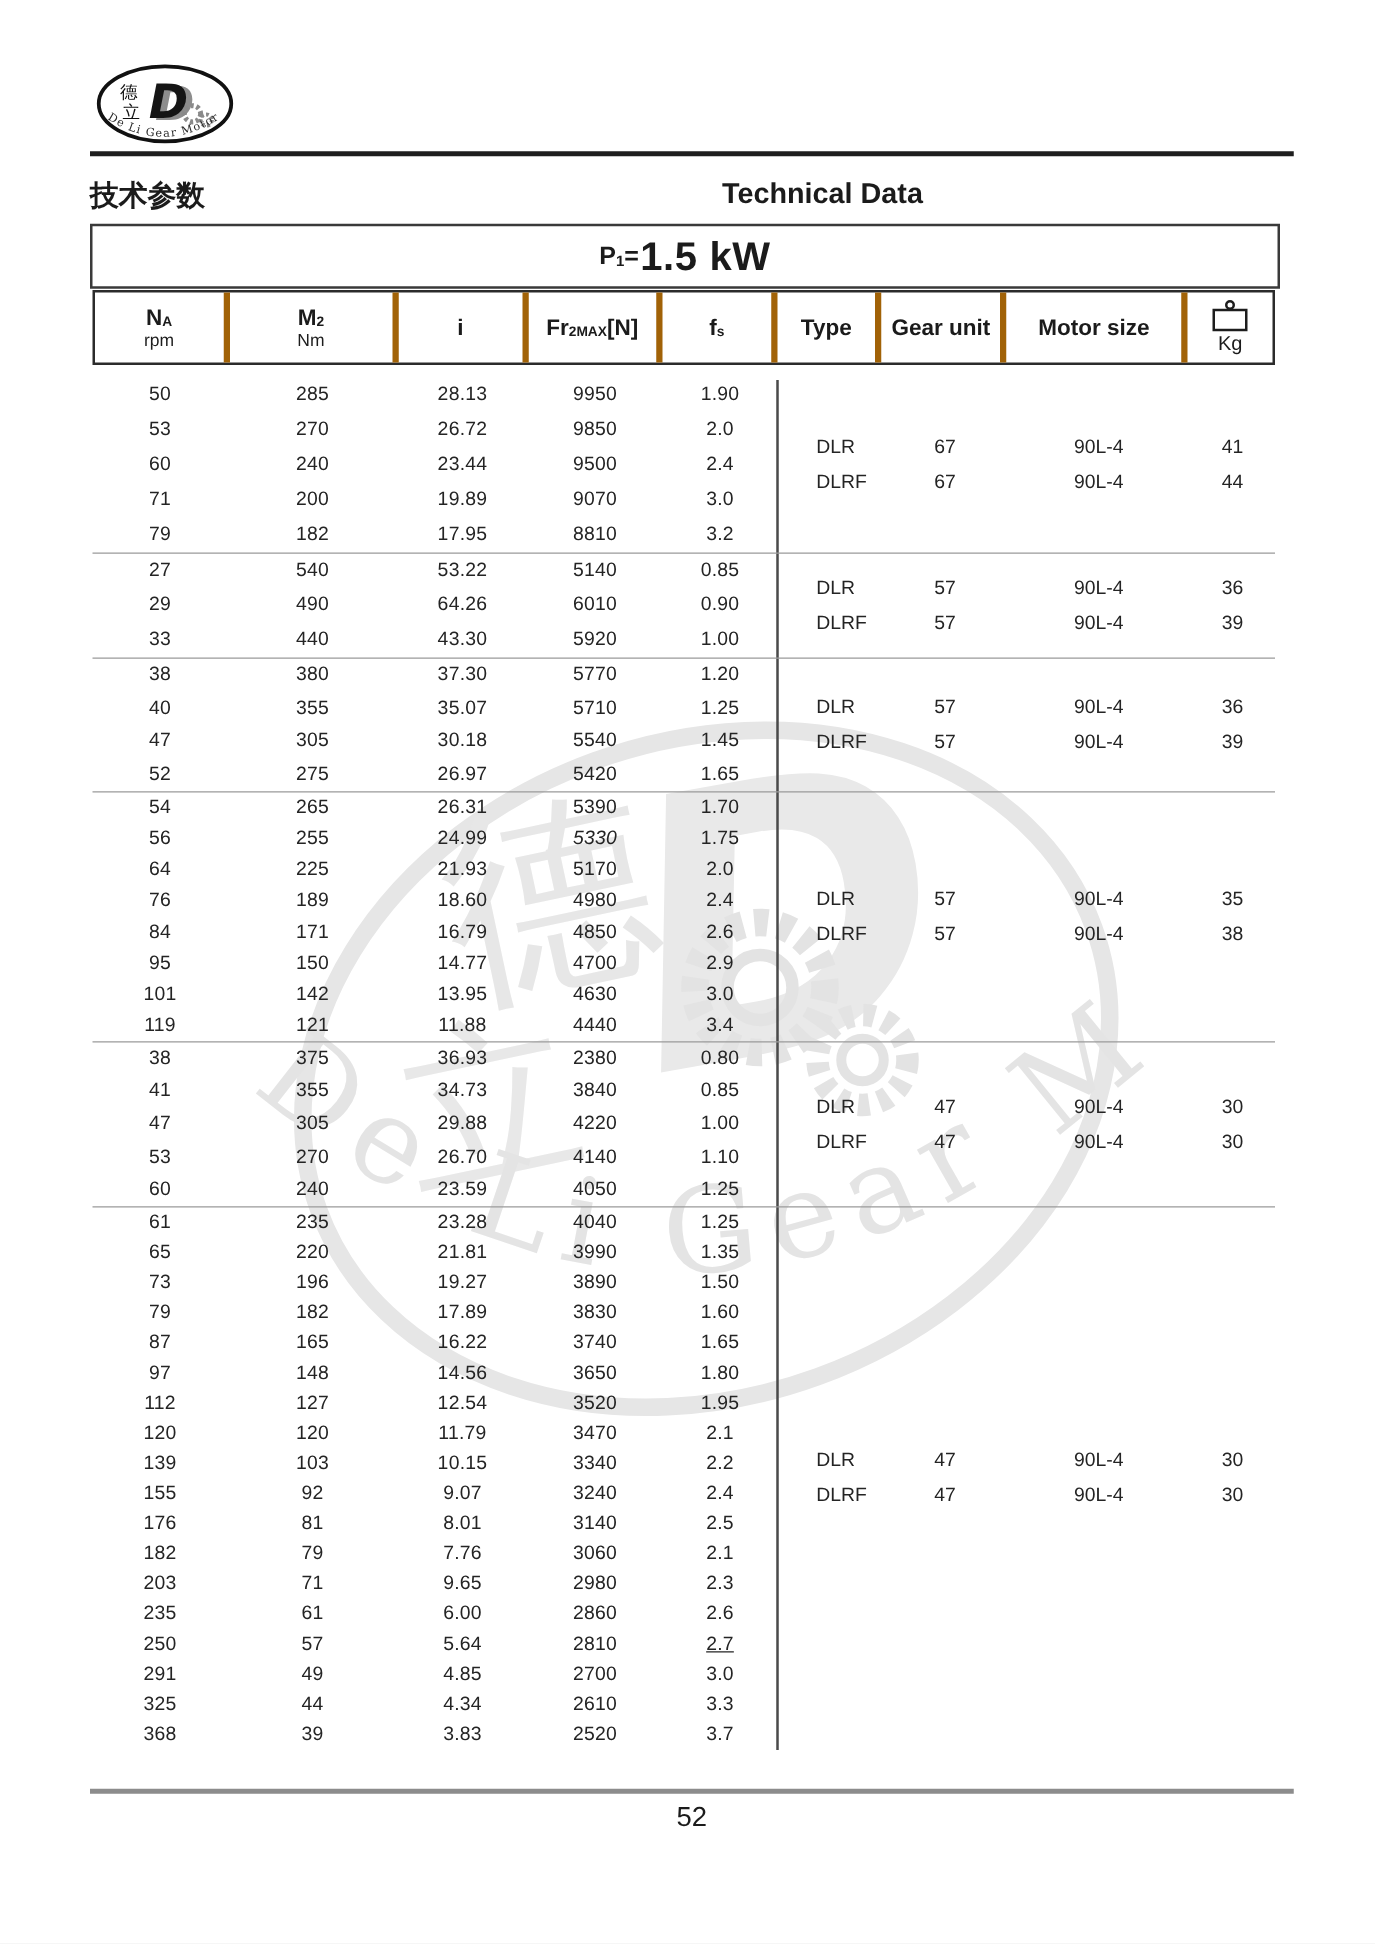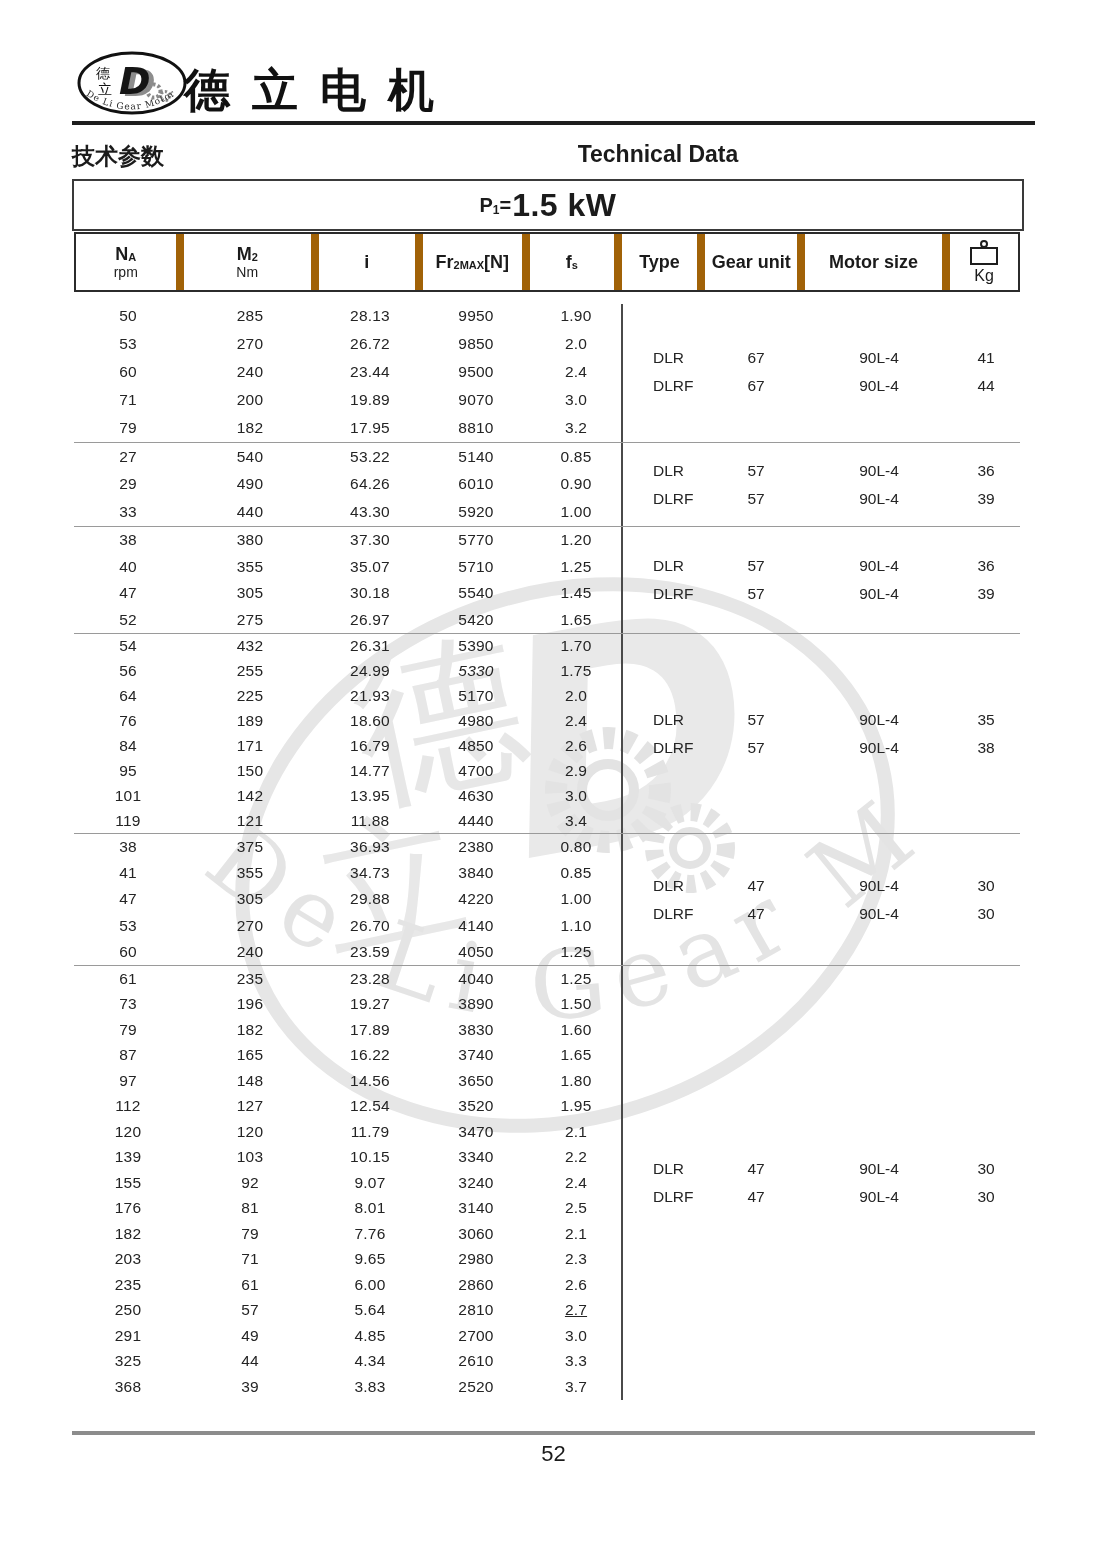--- a/index.html
+++ b/index.html
@@ -21,21 +21,21 @@
   .power-box{position:absolute;left:72px;top:179px;width:948px;height:48px;border:2px solid #3a3a3a;
              display:flex;align-items:center;justify-content:center;z-index:1;background:transparent;}
   .p-small{font-size:20px;font-weight:bold;letter-spacing:0;}
   .p-small sub{font-size:12px;font-weight:bold;vertical-align:baseline;position:relative;top:0.22em;}
   .p-big{font-size:32px;font-weight:800;letter-spacing:0.5px;margin-left:1px;}
 
   
   .hdr{position:absolute;left:74px;top:232px;width:946px;height:60px;display:flex;
        border:2px solid #2b2b2b;box-sizing:border-box;background:transparent;z-index:1;}
   .hcell{display:flex;flex-direction:column;align-items:center;justify-content:center;
-         border-right:8px solid #a16207;box-sizing:border-box;gap:1px;}
+         border-right:5px solid #a16207;box-sizing:border-box;gap:1px;}
   .hcell:last-child{border-right:none;}
   .th-main{font-size:18px;font-weight:bold;line-height:1.05;}
   .th-main sub{font-size:11px;font-weight:bold;vertical-align:baseline;position:relative;top:0.15em;}
   .th-unit{font-size:14px;line-height:1.05;color:#1d1d1d;}
   .kg-icon{position:relative;width:24px;height:14px;border:2px solid #1d1d1d;margin-top:9px;background:transparent;}
   .kg-icon::before{content:"";position:absolute;left:50%;top:-9px;transform:translateX(-50%);
                    width:4px;height:4px;border:2px solid #1d1d1d;border-radius:50%;background:#fff;}
   .th-kg{font-size:16px;line-height:1.2;}
 
   
@@ -90,21 +90,20 @@
     <g fill="none" stroke="#8a8a8a">
       <circle cx="80" cy="43" r="6.5" stroke-width="4" stroke-dasharray="2.6 2.2"></circle>
       <circle cx="91" cy="48" r="4.5" stroke-width="3.2" stroke-dasharray="2.2 1.9"></circle>
     </g>
     <path id="logo-arc" d="M 10 46 Q 58 78 106 44" fill="none" stroke="none"></path>
     <text font-size="9" fill="#2a2a2a" font-family="'DejaVu Serif',serif" letter-spacing="1">
       <textPath href="#logo-arc" xlink:href="#logo-arc" startOffset="2%">De Li Gear Motor</textPath>
     </text>
   </svg>
 
-  <div class="brand-name">德立电机</div>
   <div class="top-rule"></div>
 
   <div class="sec-zh">技术参数</div>
   <div class="sec-en">Technical Data</div>
 
   <div class="power-box">
     <span class="p-small"><span>P</span><sub>1</sub><span>=</span></span>
     <span class="p-big">1.5 kW</span>
   </div>
 
@@ -278,21 +277,21 @@
             <span class="vgear" style="width: 100px;">57</span>
             <span class="vmotor" style="width: 146px;">90L-4</span>
             <span class="vkg" style="width: 68px;">39</span>
           </div>
         </div>
       </div>
       <div class="block" style="height: 200px;">
         <div class="block-left">
           <div class="drow">
             <span class="dcell" style="width: 108px;">54</span>
-            <span class="dcell" style="width: 136px;">432</span>
+            <span class="dcell" style="width: 136px;">265</span>
             <span class="dcell" style="width: 104px;">26.31</span>
             <span class="dcell" style="width: 108px;">5390</span>
             <span class="dcell" style="width: 92px;">1.70</span>
           </div>
           <div class="drow">
             <span class="dcell" style="width: 108px;">56</span>
             <span class="dcell" style="width: 136px;">255</span>
             <span class="dcell" style="width: 104px;">24.99</span>
             <span class="dcell" style="width: 108px; font-style: italic;">5330</span>
             <span class="dcell" style="width: 92px;">1.75</span>
@@ -411,20 +410,27 @@
       <div class="block last" style="height: 434px;">
         <div class="block-left">
           <div class="drow">
             <span class="dcell" style="width: 108px;">61</span>
             <span class="dcell" style="width: 136px;">235</span>
             <span class="dcell" style="width: 104px;">23.28</span>
             <span class="dcell" style="width: 108px;">4040</span>
             <span class="dcell" style="width: 92px;">1.25</span>
           </div>
           <div class="drow">
+            <span class="dcell" style="width: 108px;">65</span>
+            <span class="dcell" style="width: 136px;">220</span>
+            <span class="dcell" style="width: 104px;">21.81</span>
+            <span class="dcell" style="width: 108px;">3990</span>
+            <span class="dcell" style="width: 92px;">1.35</span>
+          </div>
+          <div class="drow">
             <span class="dcell" style="width: 108px;">73</span>
             <span class="dcell" style="width: 136px;">196</span>
             <span class="dcell" style="width: 104px;">19.27</span>
             <span class="dcell" style="width: 108px;">3890</span>
             <span class="dcell" style="width: 92px;">1.50</span>
           </div>
           <div class="drow">
             <span class="dcell" style="width: 108px;">79</span>
             <span class="dcell" style="width: 136px;">182</span>
             <span class="dcell" style="width: 104px;">17.89</span>

